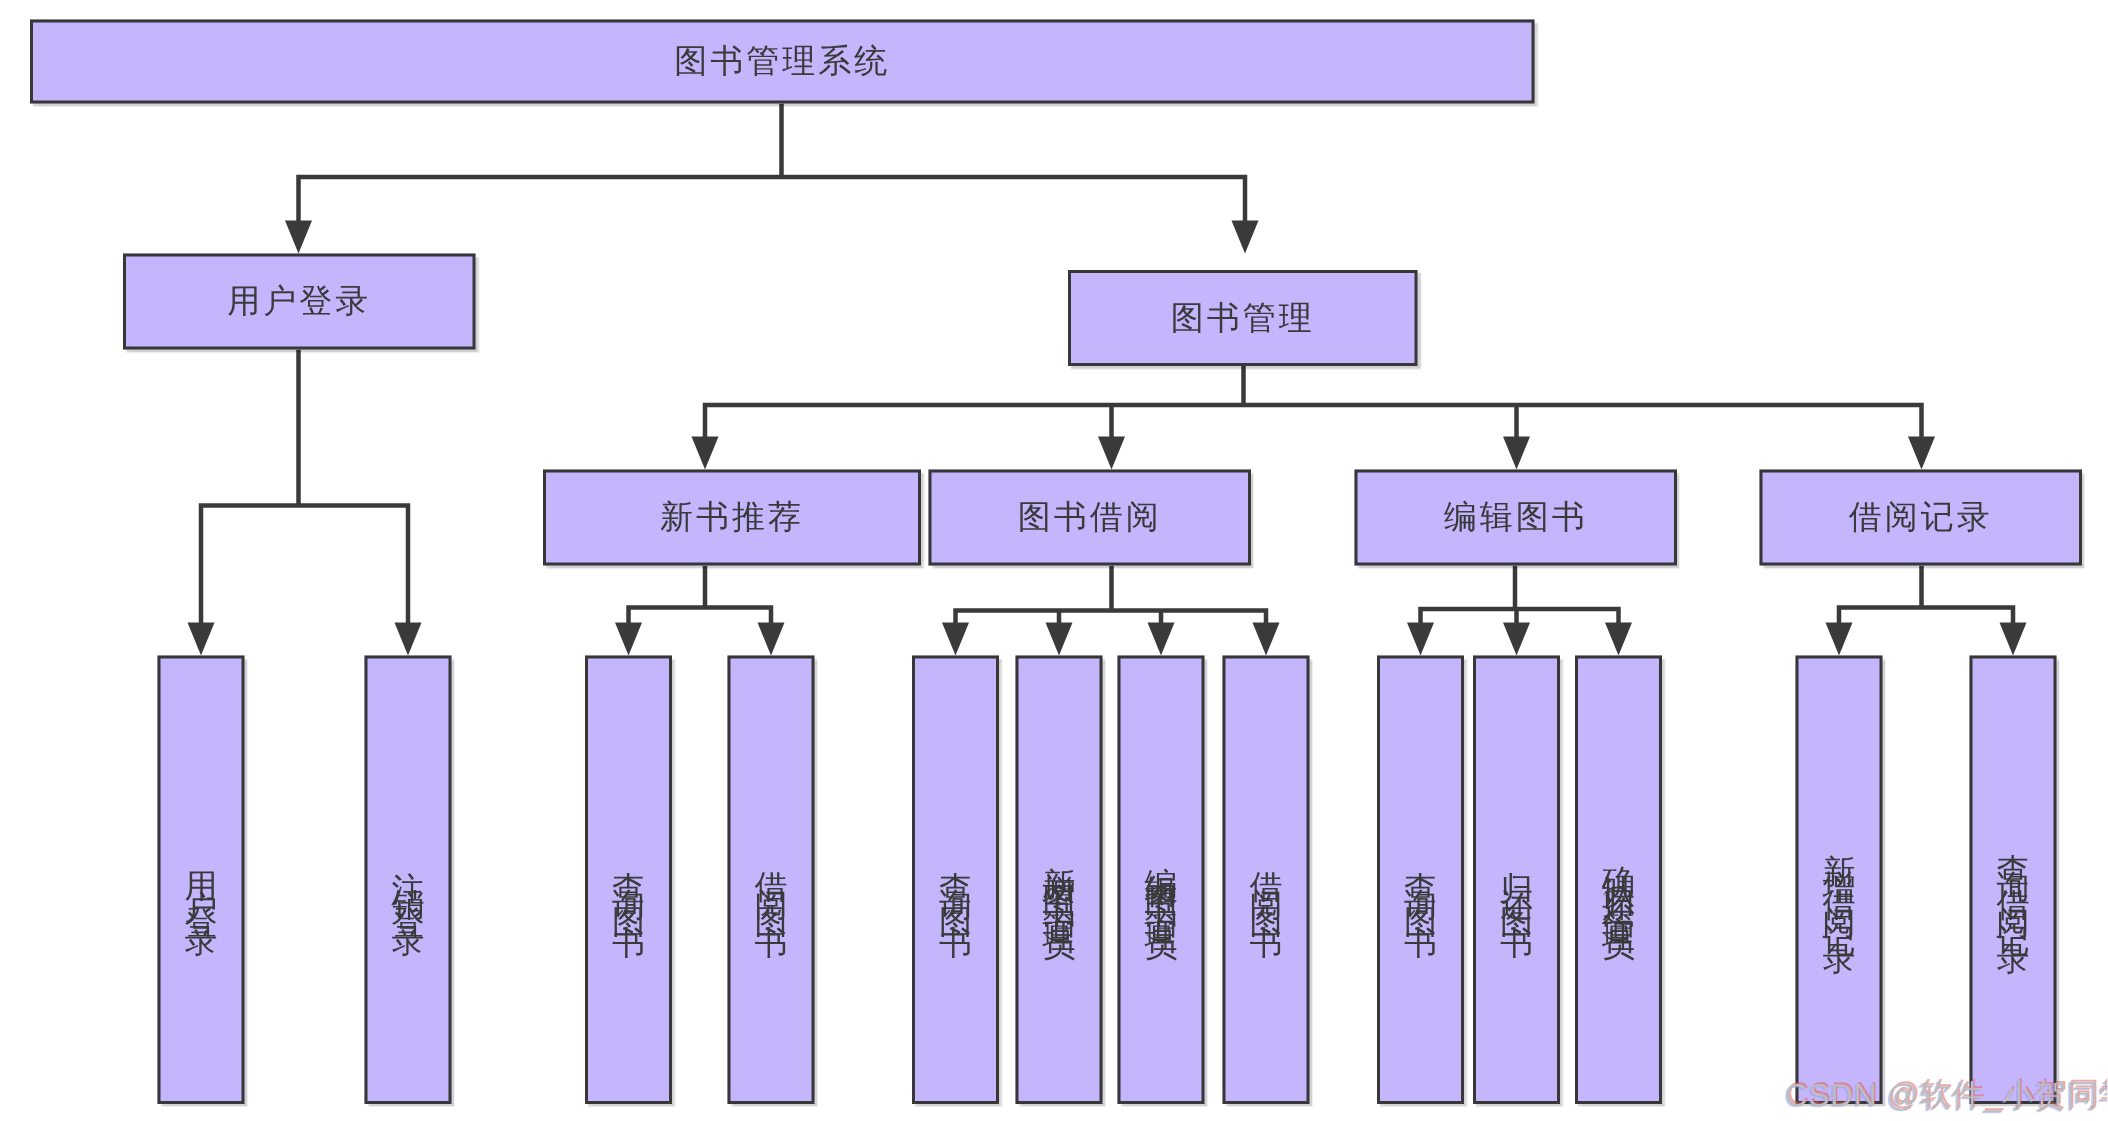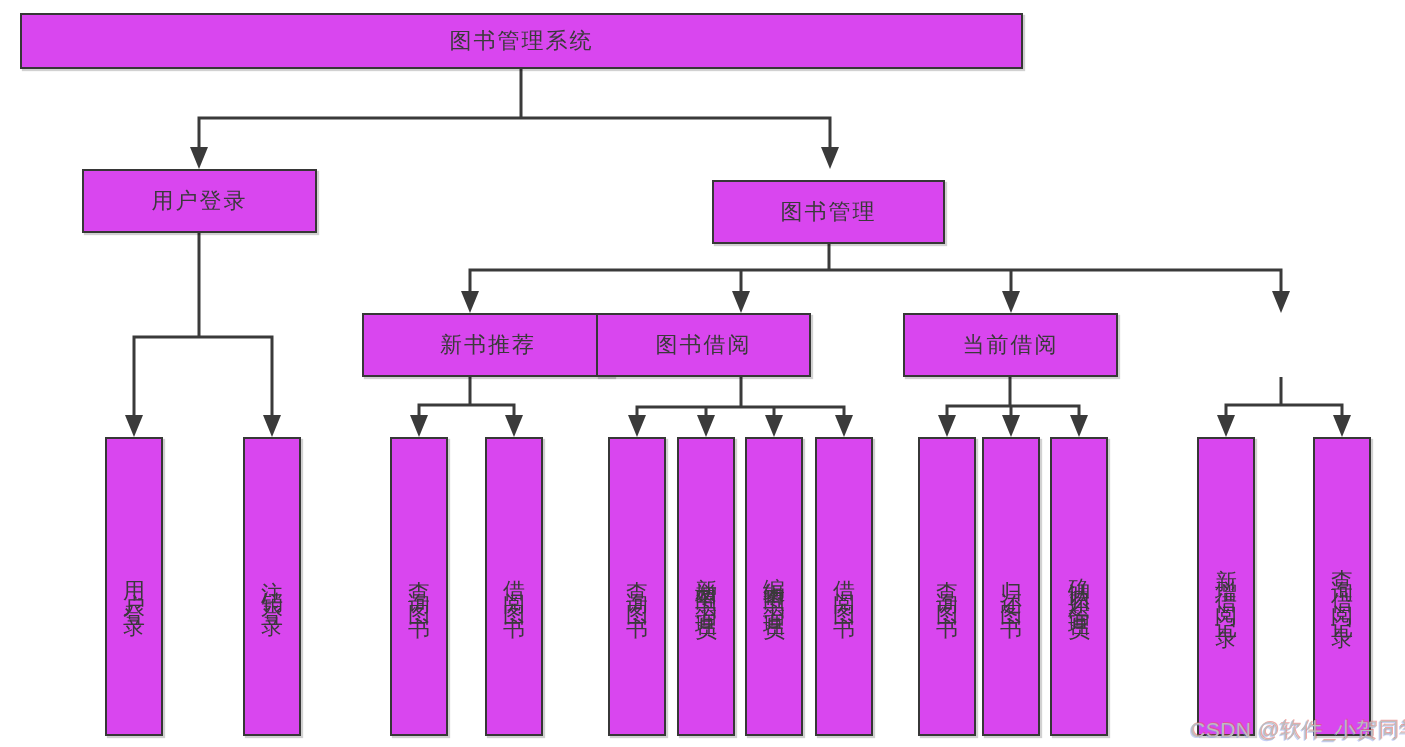--- a/index.html
+++ b/index.html
@@ -12,21 +12,21 @@
     font-family: "Liberation Sans", "DejaVu Sans", sans-serif;
   }
   svg.connectors {
     position: absolute;
     left: 0; top: 0;
     width: 1405px; height: 747px;
   }
   .node {
     position: absolute;
     box-sizing: border-box;
-    background: #d946ef;
+    background: #c4b5fd;
     border: 2.5px solid #373737;
     box-shadow: 2px 2px 1px rgba(0,0,0,0.18);
     color: #3a3a3a;
     display: flex;
     align-items: center;
     justify-content: center;
   }
   .node.h {
     font-size: 22px;
     letter-spacing: 2px;
@@ -39,21 +39,21 @@
     letter-spacing: 12px;
     line-height: 1;
   }
   .node.v.tight { letter-spacing: 6px; }
 
   
   .n-root            { left: 20px;   top: 13px;  width: 1003px; height: 56px; }
   .n-user-login      { left: 82px;   top: 169px; width: 235px;  height: 64px; }
   .n-book-mgmt       { left: 712px;  top: 169px; width: 233px;  height: 64px; margin-top: 11px; }
   .n-new-book        { left: 362px;  top: 313px; width: 252px;  height: 64px; }
-  .n-book-borrow     { left: 596px;  top: 313px; width: 215px;  height: 64px; }
+  .n-book-borrow     { left: 619px;  top: 313px; width: 215px;  height: 64px; }
   .n-current-borrow  { left: 903px;  top: 313px; width: 215px;  height: 64px; }
   .n-borrow-records  { left: 1173px; top: 313px; width: 215px;  height: 64px; }
 
   .leaf { top: 437px; width: 58px; height: 299px; }
   .l1  { left: 105px; }
   .l2  { left: 243px; }
   .l3  { left: 390px; }
   .l4  { left: 485px; }
   .l5  { left: 608px; }
   .l6  { left: 677px; }
@@ -126,21 +126,22 @@
     </g>
   </svg>
 
   <div class="node h n-root">图书管理系统</div>
 
   <div class="node h n-user-login">用户登录</div>
   <div class="node h n-book-mgmt">图书管理</div>
 
   <div class="node h n-new-book">新书推荐</div>
   <div class="node h n-book-borrow">图书借阅</div>
-  <div class="node h n-current-borrow">当前借阅</div>
+  <div class="node h n-current-borrow">编辑图书</div>
+  <div class="node h n-borrow-records">借阅记录</div>
 
   <div class="node v leaf l1">用户登录</div>
   <div class="node v leaf l2">注销登录</div>
 
   <div class="node v leaf l3">查询图书</div>
   <div class="node v leaf l4">借阅图书</div>
 
   <div class="node v leaf l5">查询图书</div>
   <div class="node v leaf l6 tight">新增图书（管理员）</div>
   <div class="node v leaf l7 tight">编辑图书（管理员）</div>

